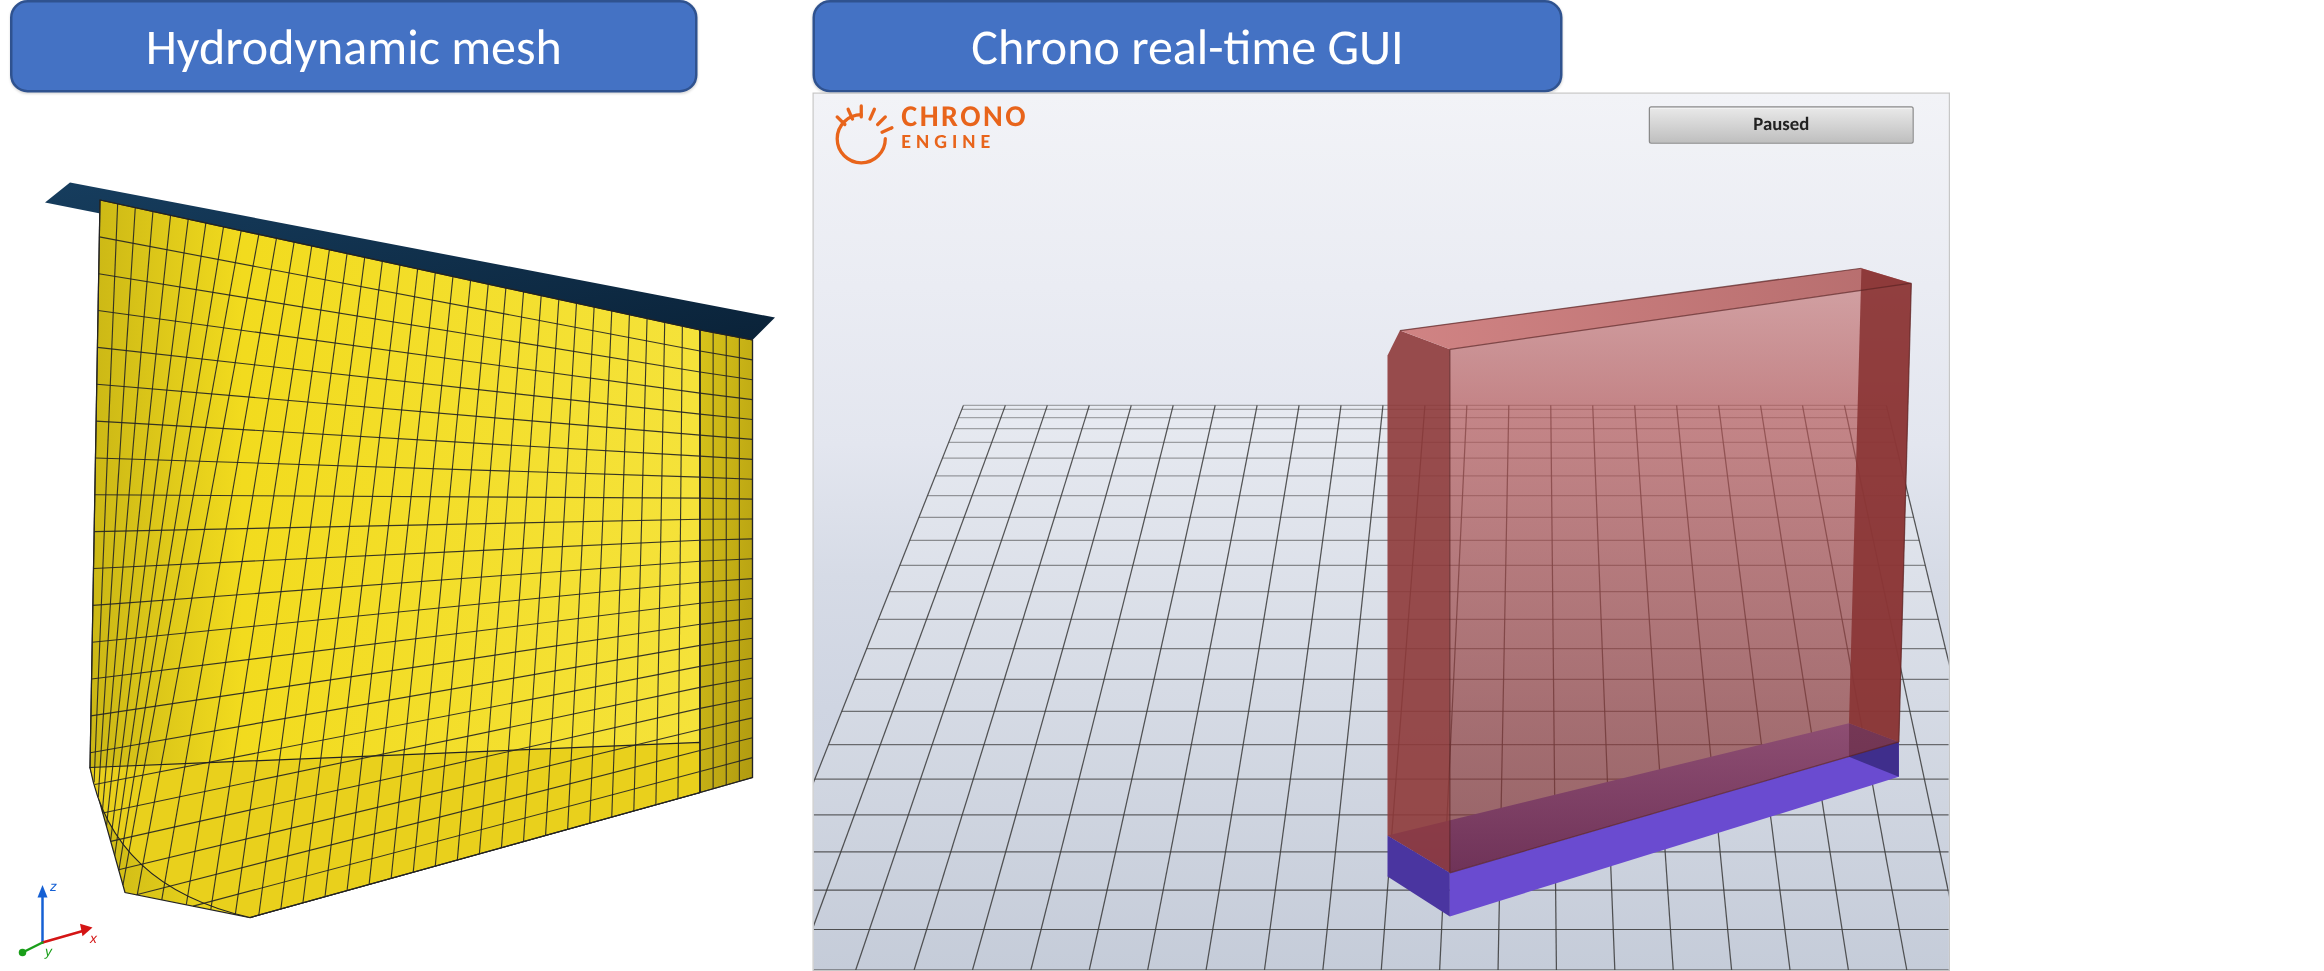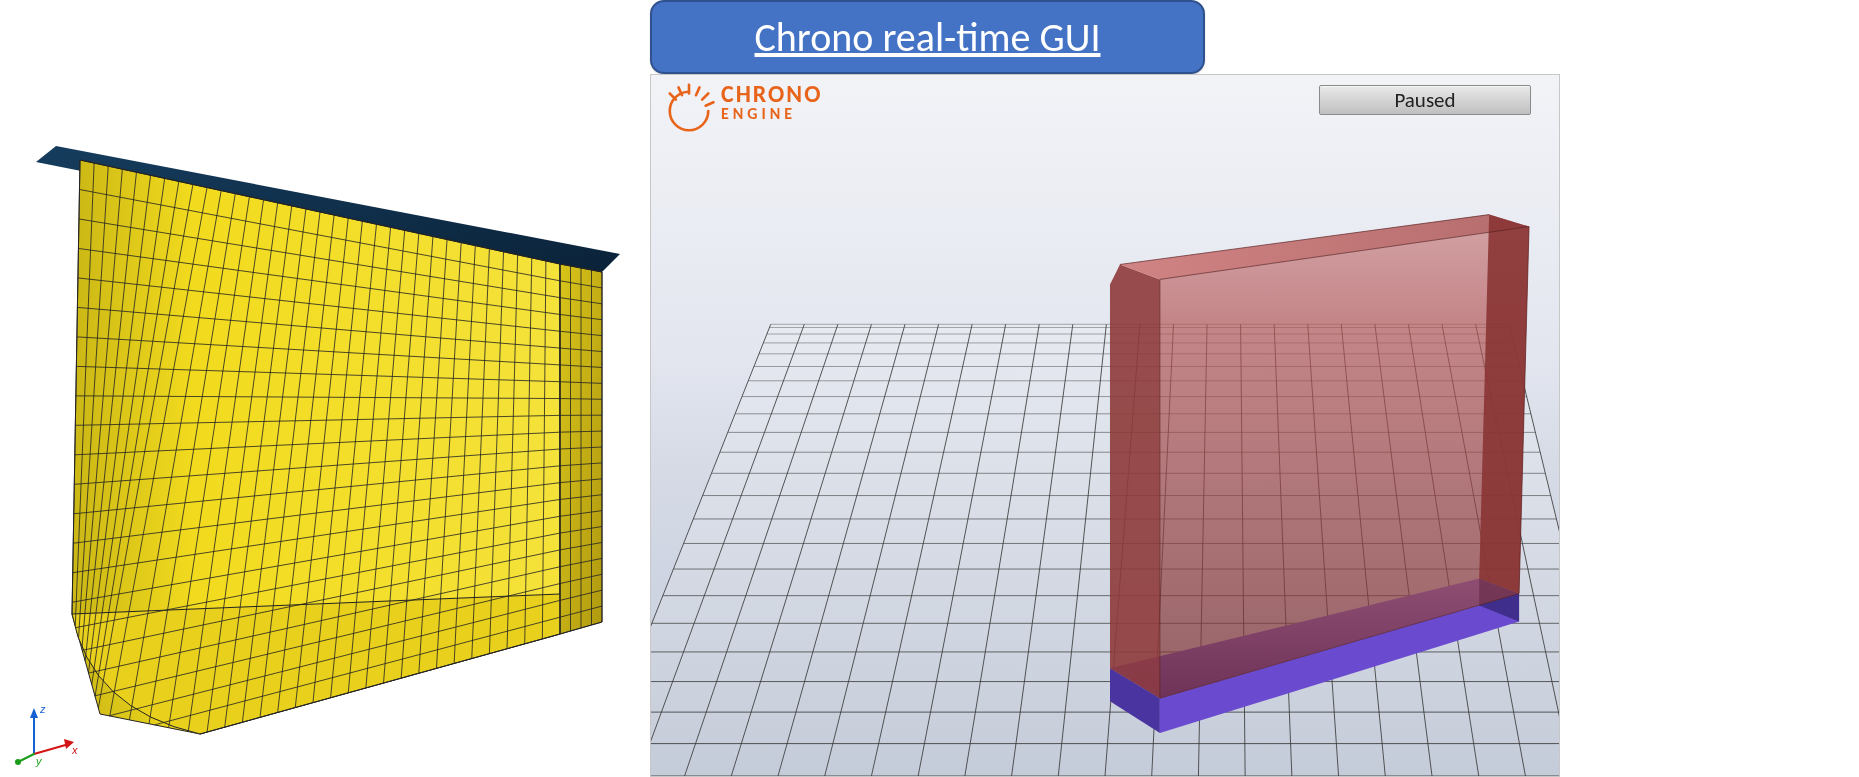--- a/index.html
+++ b/index.html
@@ -35,23 +35,22 @@
   }
   #pill-left {
     left: 8px;
     top: 0px;
     width: 550px;
     height: 74px;
   }
   #pill-right {
     left: 650px;
     top: 0px;
-    width: 555px;
+    width: 600px;
     height: 74px;
-    text-decoration: underline;
   }
 
   
   .panel-left {
     position: absolute;
     left: 0;
     top: 74px;
     width: 632px;
     height: 703px;
   }
@@ -119,44 +118,48 @@
   
   .paused-btn {
     position: absolute;
     right: 28px;
     top: 10px;
     width: 210px;
     height: 28px;
     background: linear-gradient(to bottom, #e9e9e9, #bfbfbf);
     border: 1px solid #8a8a8a;
     border-radius: 2px;
-    font-size: 21px;
+    font-size: 15px;
     color: #222;
     display: flex;
     align-items: center;
     justify-content: center;
     box-shadow: inset 0 1px 0 rgba(255,255,255,0.6);
     cursor: pointer;
+    font-weight: bold;
   }
 
   
   .axis-triad {
     position: absolute;
     left: 14px;
     bottom: 8px;
     width: 70px;
     height: 70px;
   }
   .axis-triad svg { width: 100%; height: 100%; }
 </style>
 </head>
 <body>
 
 <div class="container">
 
+  <div id="pill-left" class="title-pill">
+    <span>Hydrodynamic mesh</span>
+  </div>
   <div id="pill-right" class="title-pill">
     <span>Chrono real-time GUI</span>
   </div>
 
   <div class="panel-left">
     <svg viewBox="0 0 632 703" preserveAspectRatio="none">
       <defs>
         <linearGradient id="hullFront" x1="0" y1="0" x2="1" y2="0">
           <stop offset="0%" stop-color="#cbb715"></stop>
           <stop offset="25%" stop-color="#f2db1e"></stop>

